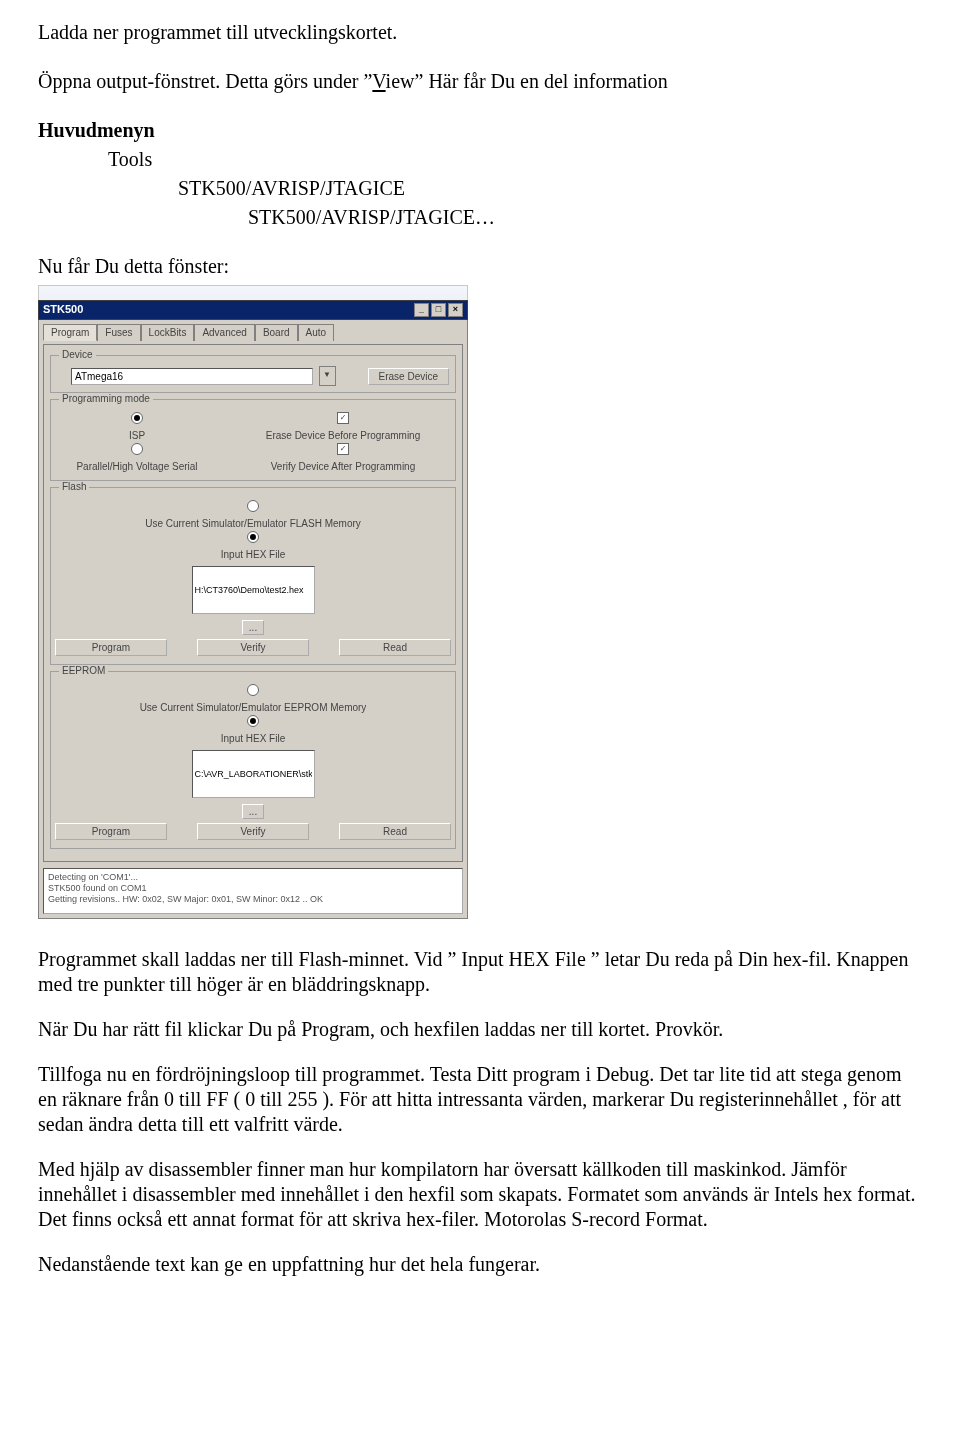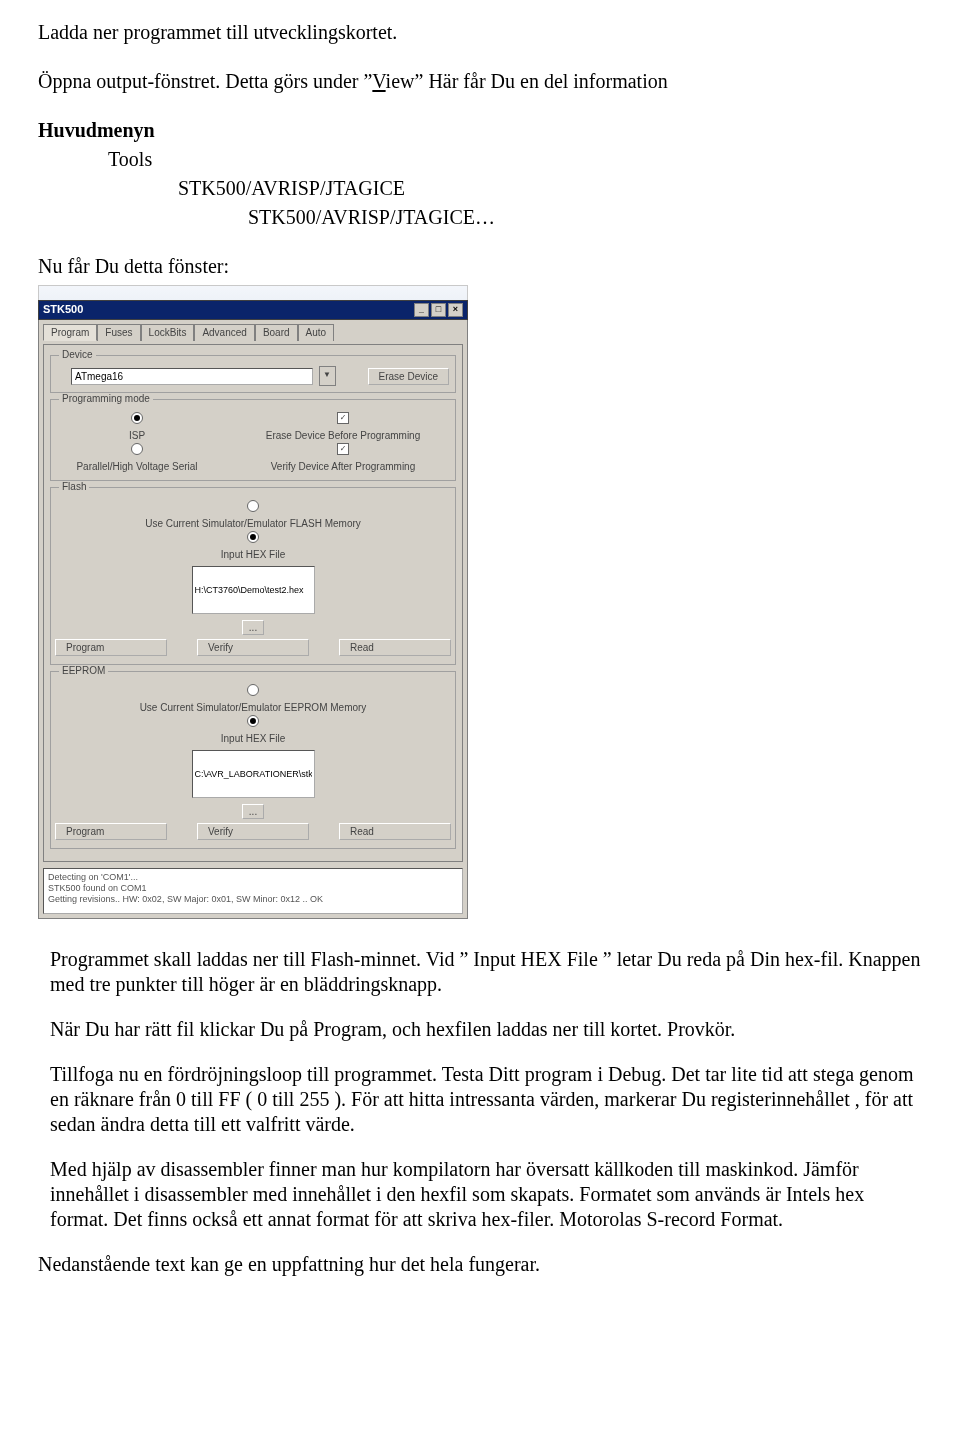--- a/index.html
+++ b/index.html
@@ -14,21 +14,21 @@
   .page {
     padding: 20px 38px 30px 38px;
   }
   p { margin: 0 0 4px 0; line-height: 1.25; }
   .section-gap { height: 20px; }
   .heading { font-weight: bold; }
   .indent1 { padding-left: 70px; }
   .indent2 { padding-left: 140px; }
   .indent3 { padding-left: 210px; }
   .view-underline { text-decoration: underline; text-underline-offset: 2px; }
-  .para { margin: 0 0 20px 12px; line-height: 1.25; }
+  .para { margin: 0 0 20px 0; line-height: 1.25; }
 
   
   .shot {
     width: 430px;
     margin: 6px 0 28px 0;
     font-family: Tahoma, Arial, sans-serif;
     font-size: 10px;
     color: #444;
   }
   .shot .ghost {
@@ -109,20 +109,21 @@
     border: 1px solid #808080;
     text-align: center;
     line-height: 16px;
     font-size: 8px;
   }
   .btn {
     background: #d4d0c8;
     border: 1px outset #fff;
     padding: 2px 10px;
     font-size: 10px;
+    text-align: center;
   }
   .row { display: flex; align-items: center; gap: 6px; margin: 2px 0; flex-direction: column;}
   .radio { width: 10px; height: 10px; border-radius: 50%; border: 1px solid #666; background: #fff; display:inline-block; position:relative;}
   .radio.checked::after { content:""; position:absolute; inset:2px; background:#000; border-radius:50%;}
   .checkbox { width: 10px; height:10px; border:1px solid #666; background:#fff; display:inline-block; font-size:8px; line-height:9px; text-align:center;}
   .checkbox.checked::after { content:"✓"; }
   .txt { flex:1; background:#fff; border:1px inset #aaa; font-size:9px; padding:18px 2px; height:14px;}
   .btnrow { display:flex; gap:30px; justify-content:center; margin:4px 0 2px 0;}
   .btnrow .btn { flex:0 0 90px;}
   .log {

